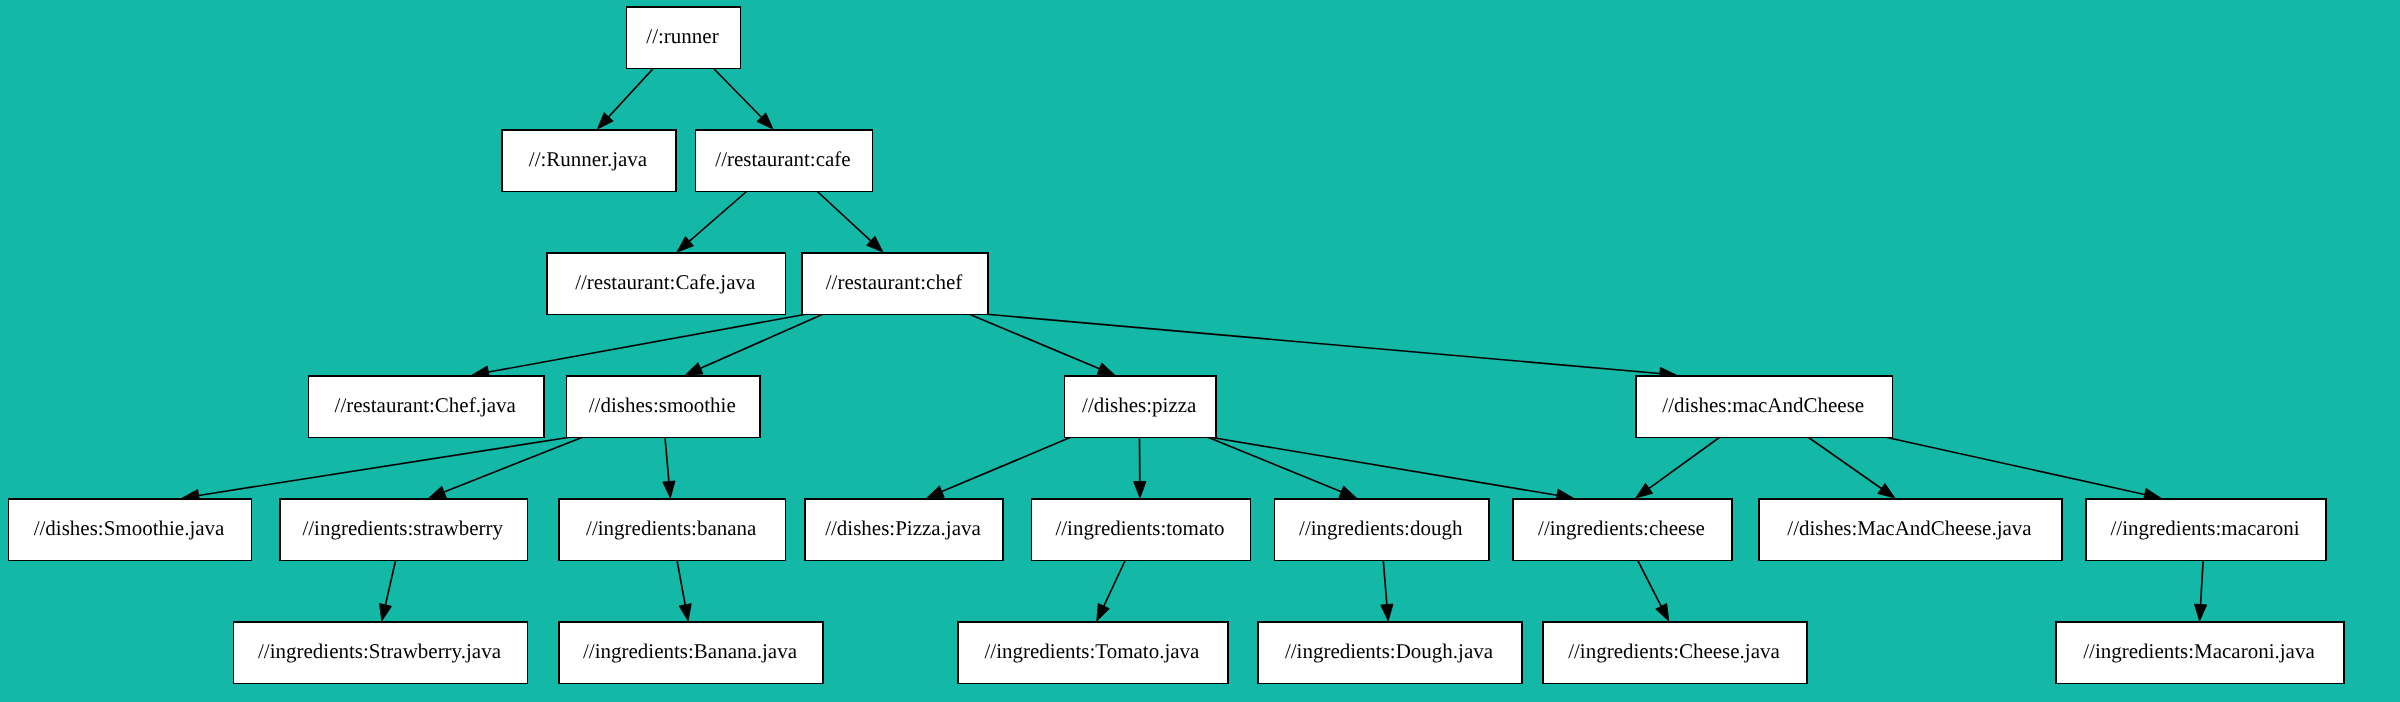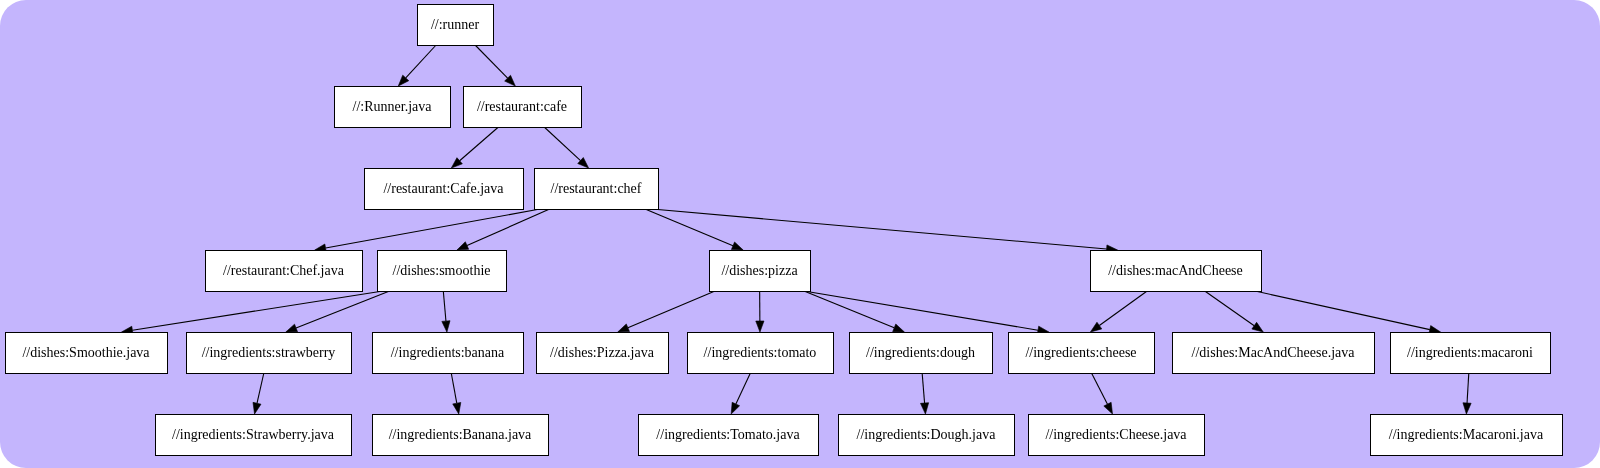--- a/index.html
+++ b/index.html
@@ -7,23 +7,22 @@
     padding: 0;
     background: #ffffff;
   }
   body {
     font-family: "Liberation Serif", "DejaVu Serif", serif;
   }
   #graph-root {
     position: relative;
     width: 1600px;
     height: 468px;
-    background: #c4b5fd;
+    background: #14b8a6;
     overflow: hidden;
-    border-radius: 26px;
   }
   svg.graph-canvas {
     position: absolute;
     left: 0;
     top: 0;
     width: 1600px;
     height: 468px;
     display: block;
   }
   .node-box {

